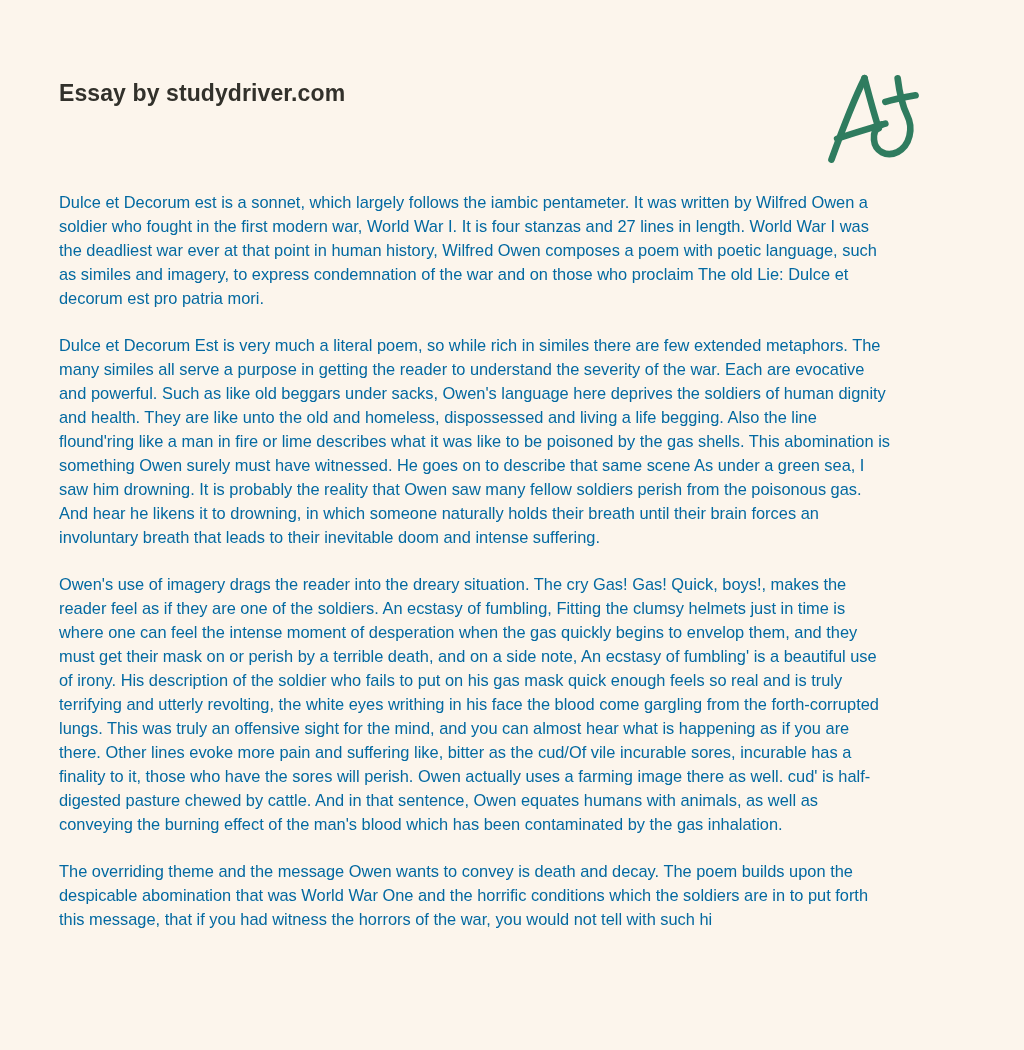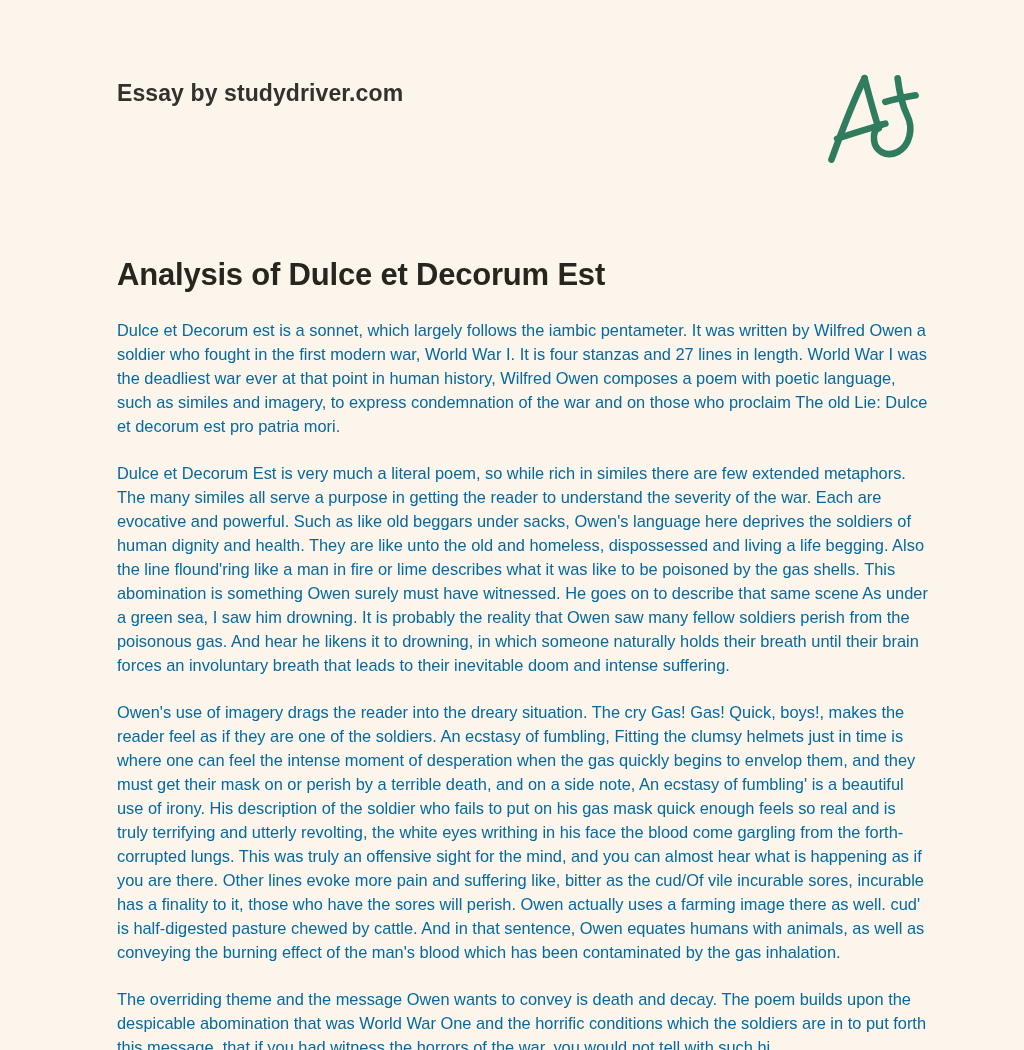--- a/index.html
+++ b/index.html
@@ -11,21 +11,21 @@
     overflow: hidden;
   }
   body {
     background: #fcf5ec;
     font-family: "Liberation Sans", sans-serif;
     -webkit-font-smoothing: antialiased;
   }
   .page {
     width: 1024px;
     height: 1050px;
-    padding: 80px 96px 0 117px;
+    padding: 80px 96px 0 59px;
   }
   .doc-header {
     display: flex;
     justify-content: space-between;
     align-items: flex-start;
   }
   .essay-by {
     margin: 0 0 17px 0;
     font-size: 23px;
     font-weight: 700;
@@ -88,21 +88,20 @@
           <path d="M16,73 C33,67 51,62 67,57"></path>
 
           <path d="M67,34 C77,31 88,29 99,27"></path>
 
           <path d="M80,9 C82,25 85,38 90,48 C97,62 93,80 80,87 C68,93 56,86 55,74 C54,66 58,61 63,58"></path>
         </svg>
       </span>
     </div>
   </div>
 
-  <h2 class="essay-title">Analysis of Dulce et Decorum Est</h2>
 
   <div class="essay-body">
     <p>Dulce et Decorum est is a sonnet, which largely follows the iambic pentameter. It was written by Wilfred Owen a soldier who fought in the first modern war, World War I. It is four stanzas and 27 lines in length. World War I was the deadliest war ever at that point in human history, Wilfred Owen composes a poem with poetic language, such as similes and imagery, to express condemnation of the war and on those who proclaim The old Lie: Dulce et decorum est pro patria mori.</p>
     <p>Dulce et Decorum Est is very much a literal poem, so while rich in similes there are few extended metaphors. The many similes all serve a purpose in getting the reader to understand the severity of the war. Each are evocative and powerful. Such as like old beggars under sacks, Owen's language here deprives the soldiers of human dignity and health. They are like unto the old and homeless, dispossessed and living a life begging. Also the line flound'ring like a man in fire or lime describes what it was like to be poisoned by the gas shells. This abomination is something Owen surely must have witnessed. He goes on to describe that same scene As under a green sea, I saw him drowning. It is probably the reality that Owen saw many fellow soldiers perish from the poisonous gas. And hear he likens it to drowning, in which someone naturally holds their breath until their brain forces an involuntary breath that leads to their inevitable doom and intense suffering.</p>
     <p>Owen's use of imagery drags the reader into the dreary situation. The cry Gas! Gas! Quick, boys!, makes the reader feel as if they are one of the soldiers. An ecstasy of fumbling, Fitting the clumsy helmets just in time is where one can feel the intense moment of desperation when the gas quickly begins to envelop them, and they must get their mask on or perish by a terrible death, and on a side note, An ecstasy of fumbling' is a beautiful use of irony. His description of the soldier who fails to put on his gas mask quick enough feels so real and is truly terrifying and utterly revolting, the white eyes writhing in his face the blood come gargling from the forth-corrupted lungs. This was truly an offensive sight for the mind, and you can almost hear what is happening as if you are there. Other lines evoke more pain and suffering like, bitter as the cud/Of vile incurable sores, incurable has a finality to it, those who have the sores will perish. Owen actually uses a farming image there as well. cud' is half-digested pasture chewed by cattle. And in that sentence, Owen equates humans with animals, as well as conveying the burning effect of the man's blood which has been contaminated by the gas inhalation.</p>
     <p>The overriding theme and the message Owen wants to convey is death and decay. The poem builds upon the despicable abomination that was World War One and the horrific conditions which the soldiers are in to put forth this message, that if you had witness the horrors of the war, you would not tell with such hi</p>
   </div>
 
 </div>
 

